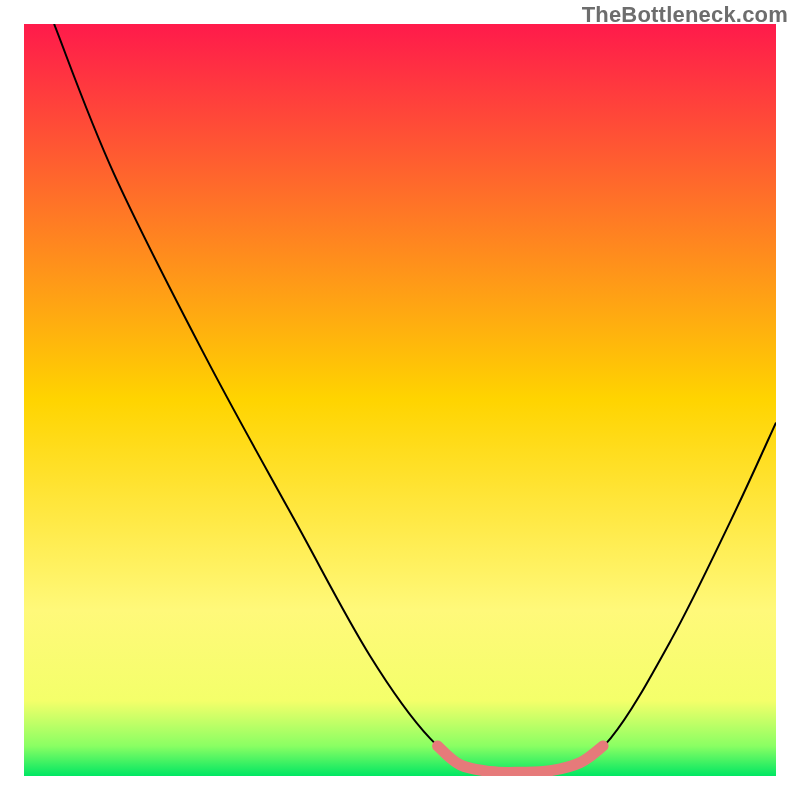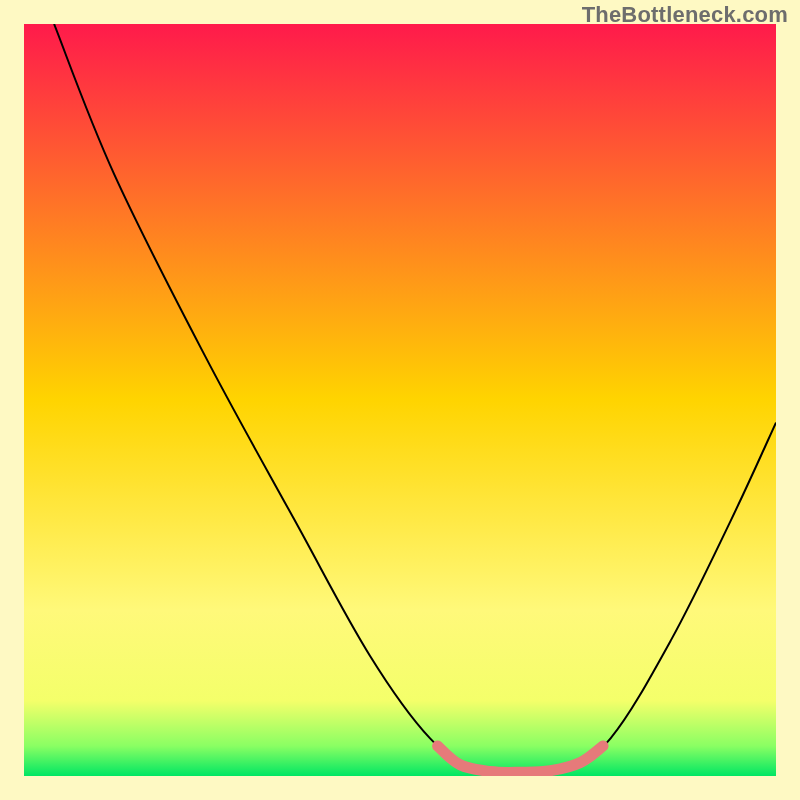--- a/index.html
+++ b/index.html
@@ -9,21 +9,21 @@
     height: 800px;
     background: #000;
     overflow: hidden;
   }
   .frame {
     position: absolute;
     left: 0;
     top: 0;
     width: 800px;
     height: 800px;
-    background: #fef9c3;
+    background: #ffffff;
   }
   .plot {
     position: absolute;
     left: 24px;
     top: 24px;
     width: 752px;
     height: 752px;
     overflow: hidden;
   }
   .watermark {

